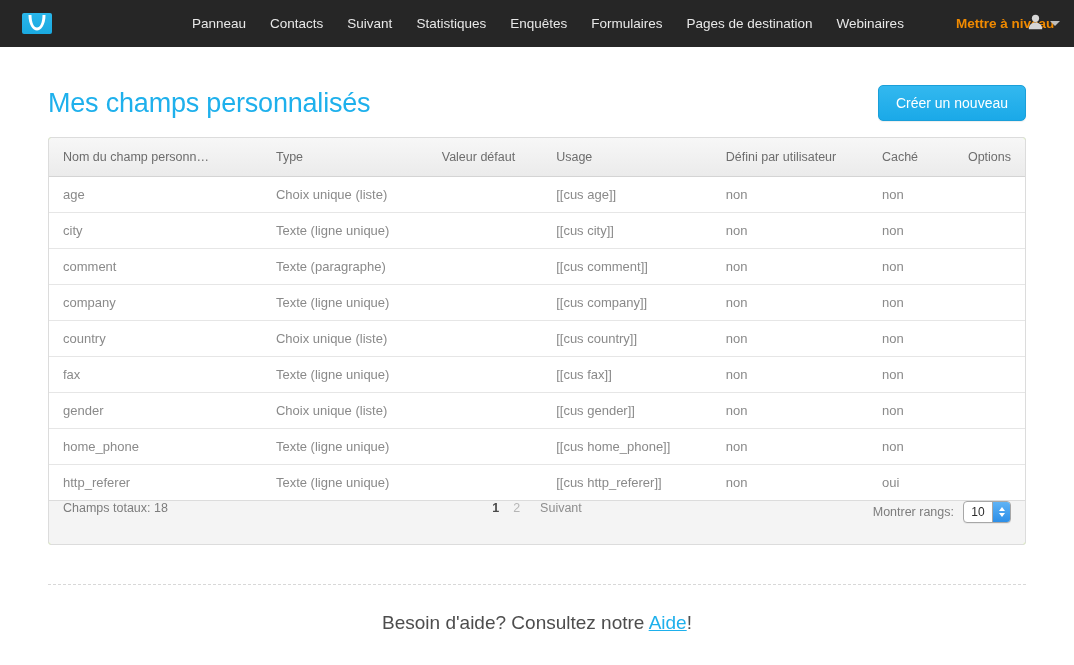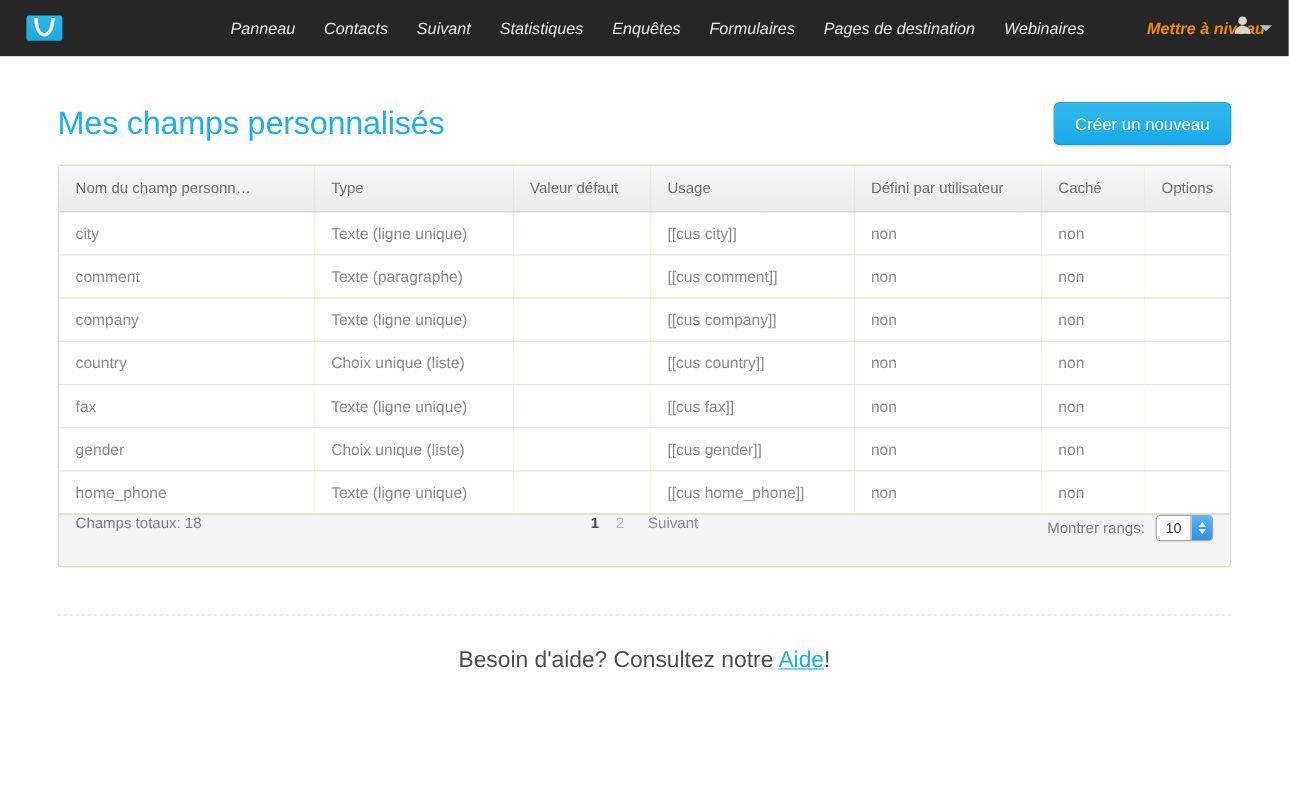--- a/index.html
+++ b/index.html
@@ -12,21 +12,20 @@
     -webkit-font-smoothing: antialiased;
   }
 
   
   .topnav {
     height: 47px;
     background: #262626;
     display: flex;
     align-items: center;
     position: relative;
-    font-style: italic;
   }
   .logo {
     margin-left: 22px;
     width: 30px; height: 21px;
     background: linear-gradient(180deg,#29b6ea 0%,#1aa9e0 100%);
     border-radius: 2px;
     display: flex; align-items: flex-start; justify-content: center;
     position: relative;
     overflow: hidden;
   }
@@ -286,20 +285,29 @@
             <th class="col-type">Type</th>
             <th class="col-default">Valeur défaut</th>
             <th class="col-usage">Usage</th>
             <th class="col-userdef">Défini par utilisateur</th>
             <th class="col-hidden">Caché</th>
             <th class="col-options">Options</th>
           </tr>
         </thead>
         <tbody id="table-body">
             <tr>
+              <td class="col-name">age</td>
+              <td class="col-type">Choix unique (liste)</td>
+              <td class="col-default"></td>
+              <td class="col-usage">[[cus age]]</td>
+              <td class="col-userdef">non</td>
+              <td class="col-hidden">non</td>
+              <td class="col-options"></td>
+            </tr>
+            <tr>
               <td class="col-name">city</td>
               <td class="col-type">Texte (ligne unique)</td>
               <td class="col-default"></td>
               <td class="col-usage">[[cus city]]</td>
               <td class="col-userdef">non</td>
               <td class="col-hidden">non</td>
               <td class="col-options"></td>
             </tr>
             <tr>
               <td class="col-name">comment</td>
@@ -346,20 +354,29 @@
               <td class="col-hidden">non</td>
               <td class="col-options"></td>
             </tr>
             <tr>
               <td class="col-name">home_phone</td>
               <td class="col-type">Texte (ligne unique)</td>
               <td class="col-default"></td>
               <td class="col-usage">[[cus home_phone]]</td>
               <td class="col-userdef">non</td>
               <td class="col-hidden">non</td>
+              <td class="col-options"></td>
+            </tr>
+            <tr>
+              <td class="col-name">http_referer</td>
+              <td class="col-type">Texte (ligne unique)</td>
+              <td class="col-default"></td>
+              <td class="col-usage">[[cus http_referer]]</td>
+              <td class="col-userdef">non</td>
+              <td class="col-hidden">oui</td>
               <td class="col-options"></td>
             </tr>
           </tbody>
       </table>
 
       <div class="table-foot">
         <span class="foot-total">Champs totaux: 18</span>
 
         <div class="pagination">
           <a class="pg current" href="#">1</a>

